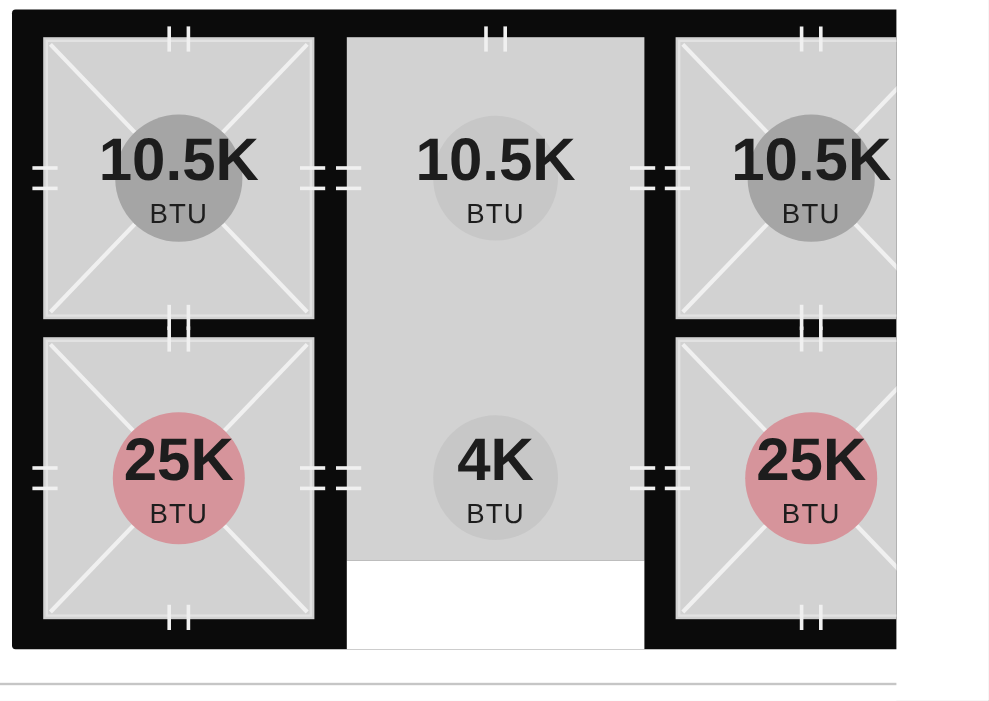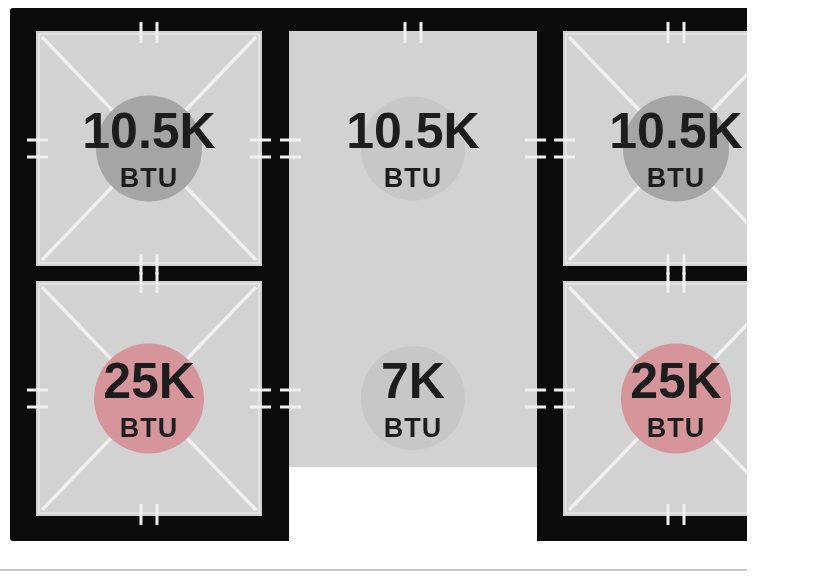--- a/index.html
+++ b/index.html
@@ -29,22 +29,22 @@
     pointer-events: none;
   }
   .btu-value {
     font-size: 50px;
     font-weight: 700;
     color: #1d1d1d;
     line-height: 1;
     white-space: nowrap;
   }
   .btu-unit {
-    font-size: 27px;
-    font-weight: 700;
+    font-size: 23px;
+    font-weight: 400;
     color: #1d1d1d;
     line-height: 1;
     margin-top: 9px;
     letter-spacing: 1px;
     white-space: nowrap;
   }
   .drip-tray {
     position: absolute;
     left: 279px; top: 459px;
     width: 248px; height: 74px;
@@ -191,21 +191,21 @@
             <line x1="236" y1="376" x2="257" y2="376"></line>
         </g>
         <circle cx="124" cy="117.5" r="52" fill="#c7c7c7"></circle>
         <circle cx="124" cy="367" r="52" fill="#c7c7c7"></circle>
       </svg>
       <div class="label" style="left:0;top:0;width:248px;height:235px;">
         <div class="btu-value">10.5K</div>
         <div class="btu-unit">BTU</div>
       </div>
       <div class="label" style="left:0;top:250px;width:248px;height:235px;">
-        <div class="btu-value">7K</div>
+        <div class="btu-value">4K</div>
         <div class="btu-unit">BTU</div>
       </div>
     </div>
 
     <div class="drip-tray"></div>
   </div>
 
   <div class="front-line"></div>
 </div>
 

